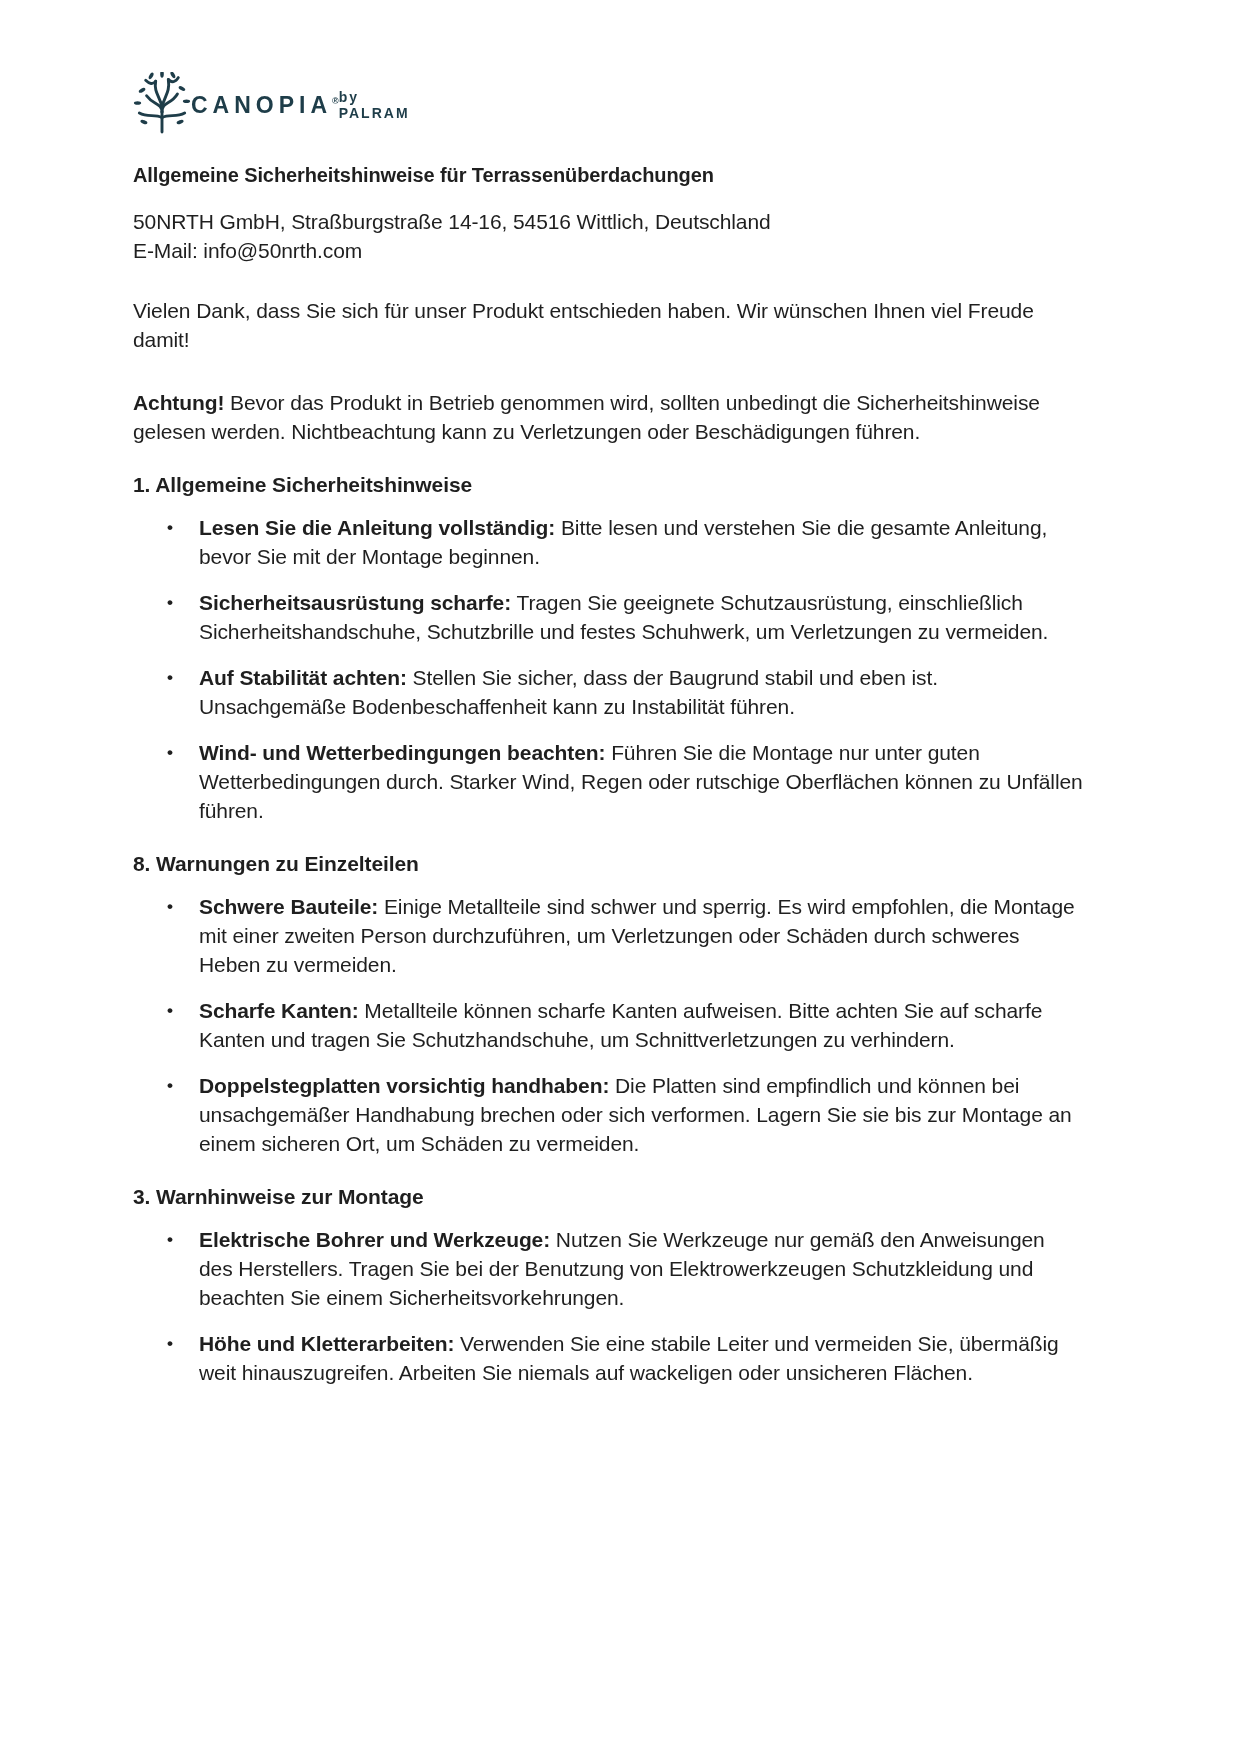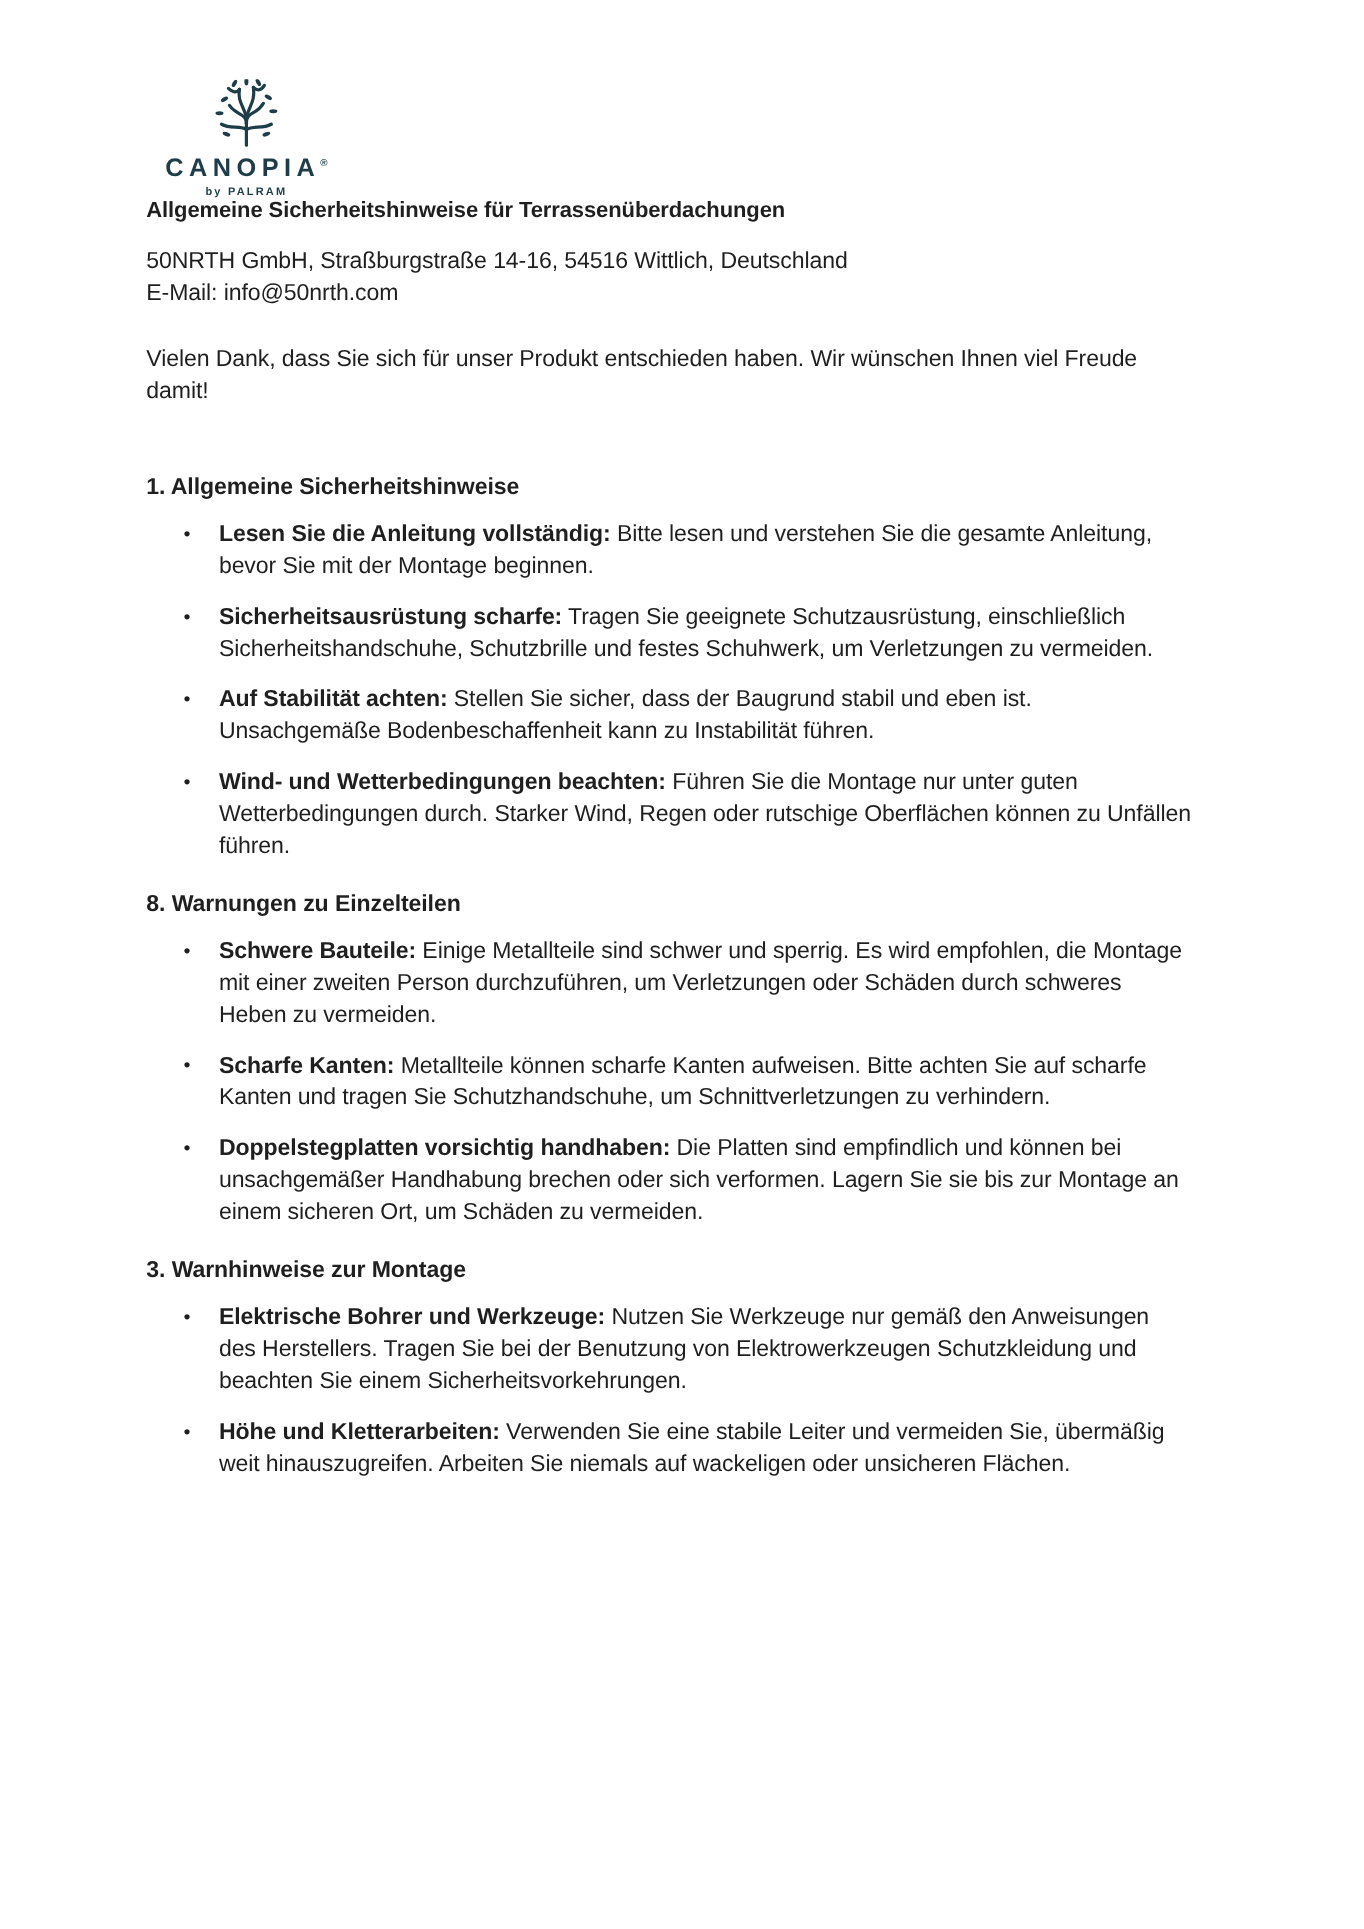--- a/index.html
+++ b/index.html
@@ -15,40 +15,41 @@
     width: 1240px;
     height: 1754px;
     padding: 72px 140px 0 133px;
     background: #ffffff;
   }
 
   
   .logo-block {
     width: 182px;
     display: flex;
-    flex-direction: column;
+    flex-direction: row;
     align-items: center;
+    margin-bottom: 30px;
   }
   .logo-icon svg { display: block; }
   .logo-wordmark {
     margin-top: 5px;
     font-size: 23px;
     font-weight: 700;
     letter-spacing: 5px;
     color: #1e3d49;
     white-space: nowrap;
   }
   .logo-wordmark sup {
     font-size: 9px;
     letter-spacing: 0;
     vertical-align: 9px;
   }
   .logo-tagline {
     margin-top: 3px;
-    font-size: 10px;
+    font-size: 14px;
     font-weight: 700;
     letter-spacing: 2px;
     color: #1e3d49;
   }
 
   
   .doc-title {
     font-size: 20px;
     font-weight: 700;
     margin-bottom: 20px;
@@ -126,20 +127,21 @@
 
   <p class="address-line">50NRTH GmbH, Straßburgstraße 14-16, 54516 Wittlich, Deutschland</p>
   <p class="address-line">E-Mail: info@50nrth.com</p>
 
   <div class="gap-intro"></div>
 
   <p class="para">Vielen Dank, dass Sie sich für unser Produkt entschieden haben. Wir wünschen Ihnen viel Freude damit!</p>
 
   <div class="gap-warning"></div>
 
+  <p class="para"><b>Achtung!</b> <span>Bevor das Produkt in Betrieb genommen wird, sollten unbedingt die Sicherheitshinweise gelesen werden. Nichtbeachtung kann zu Verletzungen oder Beschädigungen führen.</span></p>
 
   <h2>1. Allgemeine Sicherheitshinweise</h2>
   <ul>
     <li><span class="b">Lesen Sie die Anleitung vollständig:</span> <span>Bitte lesen und verstehen Sie die gesamte Anleitung, bevor Sie mit der Montage beginnen.</span></li>
     <li><span class="b">Sicherheitsausrüstung scharfe:</span> <span>Tragen Sie geeignete Schutzausrüstung, einschließlich Sicherheitshandschuhe, Schutzbrille und festes Schuhwerk, um Verletzungen zu vermeiden.</span></li>
     <li><span class="b">Auf Stabilität achten:</span> <span>Stellen Sie sicher, dass der Baugrund stabil und eben ist. Unsachgemäße Bodenbeschaffenheit kann zu Instabilität führen.</span></li>
     <li><span class="b">Wind- und Wetterbedingungen beachten:</span> <span>Führen Sie die Montage nur unter guten Wetterbedingungen durch. Starker Wind, Regen oder rutschige Oberflächen können zu Unfällen führen.</span></li>
   </ul>
 
   <h2>8. Warnungen zu Einzelteilen</h2>

